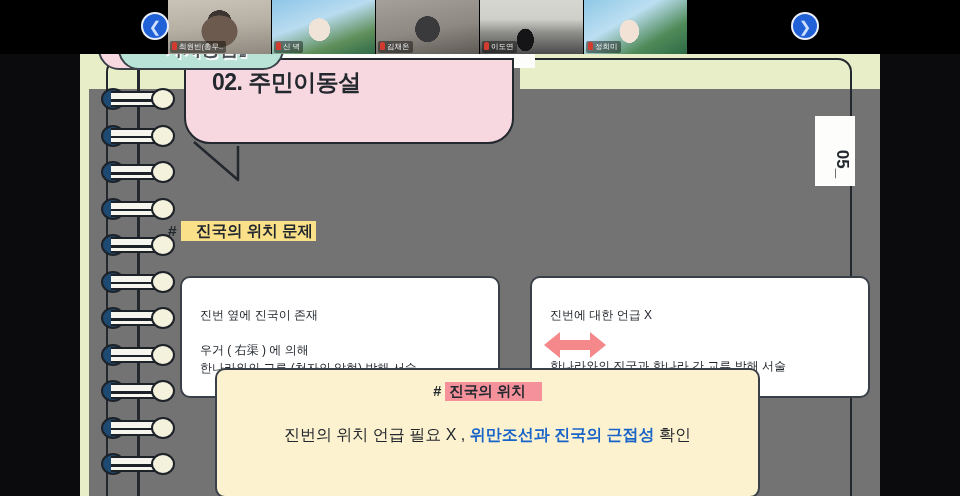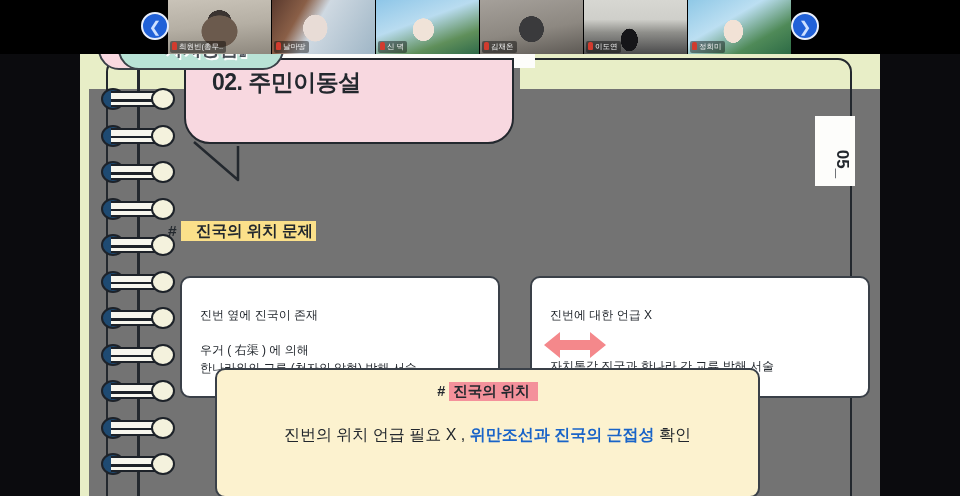--- a/index.html
+++ b/index.html
@@ -239,21 +239,21 @@
     background: #fcf2cf;
     border: 2.5px solid #3a4048;
     border-radius: 10px;
     z-index: 20;
     text-align: center;
   }
   .sum-head {
     margin-top: 12px;
     font-size: 14.5px; font-weight: bold; color: #23282e;
   }
-  .hl-pink { background: #f4919b; padding: 1px 8px 2px 4px; }
+  .hl-pink { background: #f4919b; padding: 1px 16px 2px 4px; }
   .sum-l1 {
     margin-top: 13px;
     font-size: 16px; color: #22272d;
   }
   .sum-l2 {
     margin-top: 24px;
     font-size: 16px; color: #22272d;
   }
   .blue-bold { color: #1964c8; font-weight: bold; }
 
@@ -360,21 +360,21 @@
     </div>
     <div class="pill pill-left">
       <span class="pill-text">『사기』</span>
     </div>
 
     <div class="card card-right">
       <div class="card-body">
         <div class="card-line">진번에 대한 언급 X</div>
         <div class="card-gap"></div>
         <div class="card-gap"></div>
-        <div class="card-line">자치통감 진국과 한나라 간 교류 방해 서술</div>
+        <div class="card-line">한나라와의 진국과 한나라 간 교류 방해 서술</div>
       </div>
     </div>
     <div class="pill pill-right">
       <span class="pill-text">『자치통감』</span>
     </div>
 
     <svg class="arrow" width="62" height="34" viewBox="0 0 62 34">
       <path d="M0 17 L16 4 L16 12 L46 12 L46 4 L62 17 L46 30 L46 22 L16 22 L16 30 Z" fill="#f4888b"></path>
     </svg>
 
@@ -398,27 +398,20 @@
 
     <div class="tiles">
       <div class="tile">
         <div class="tile-img sc1"></div>
         <div class="tile-name">
           <span class="mic-icon"></span>
           <span>최원빈(총무..</span>
         </div>
       </div>
       <div class="tile">
-        <div class="tile-img sc2"></div>
-        <div class="tile-name">
-          <span class="mic-icon"></span>
-          <span>날마땅</span>
-        </div>
-      </div>
-      <div class="tile">
         <div class="tile-img sc3"></div>
         <div class="tile-name">
           <span class="mic-icon"></span>
           <span>신 뎍</span>
         </div>
       </div>
       <div class="tile">
         <div class="tile-img sc4"></div>
         <div class="tile-name">
           <span class="mic-icon"></span>

